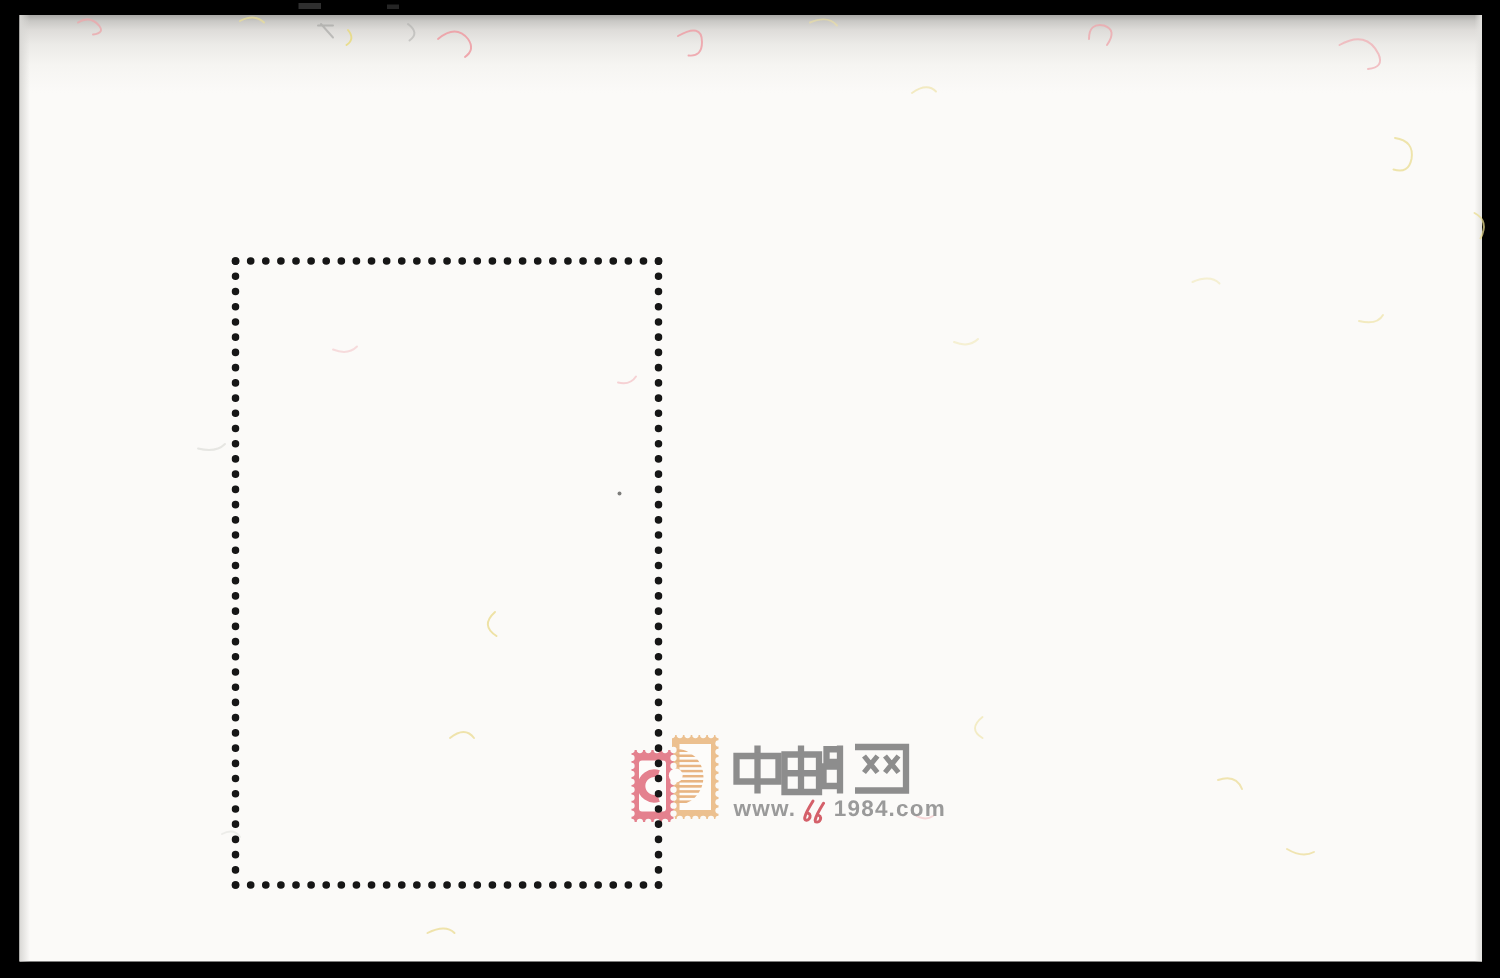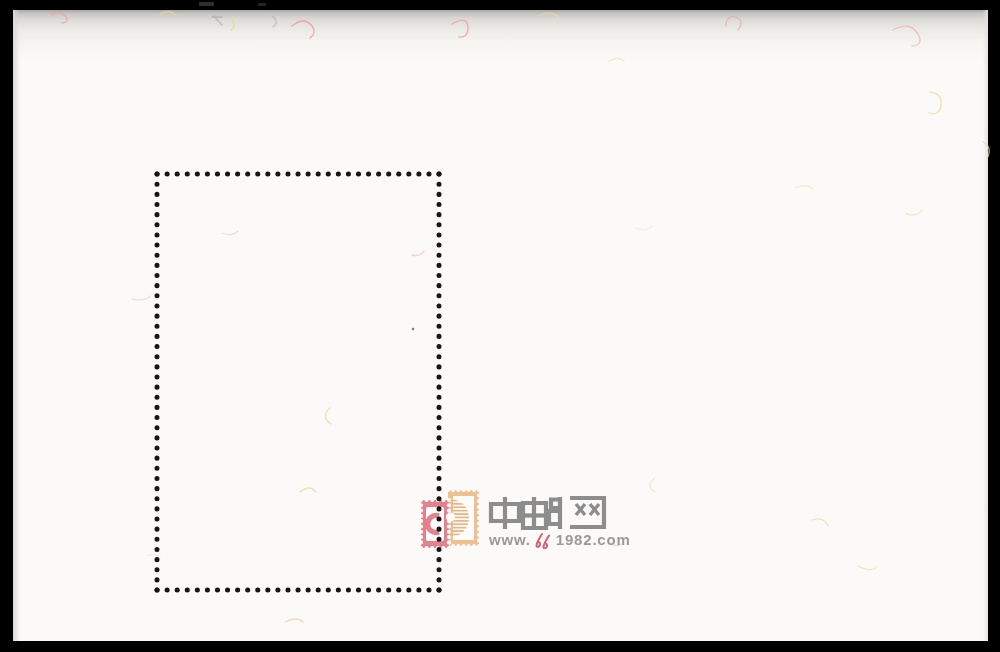--- a/index.html
+++ b/index.html
@@ -187,21 +187,21 @@
       <path class="thin" d="M88,10 L97,21 M97,10 L88,21"></path>
       <path class="thin" d="M102,10 L111,21 M111,10 L102,21"></path>
     </svg>
 
     <div class="wm-url">
       <span>www.</span>
         <svg class="mark" width="19" height="17" viewBox="0 0 19 17">
         <path d="M8,2 C5.5,6 3,10 2.5,13 C2.2,15 4,15.4 5.3,14 C6.5,12.6 6.3,10.6 4.8,10.2"></path>
         <path d="M15,3.5 C12.5,7.5 10,11.5 9.5,14.5 C9.2,16.4 11,16.8 12.3,15.4 C13.5,14 13.3,12 11.8,11.6"></path>
       </svg>
-        <span>1982.com</span>
+        <span>1984.com</span>
     </div>
   </div>
 
   <svg class="overlay perf" width="1000" height="652" viewBox="0 0 1000 652">
     <line x1="157" y1="174" x2="439" y2="174" stroke-dasharray="0.1 9.9714"></line>
     <line x1="157" y1="590" x2="439" y2="590" stroke-dasharray="0.1 9.9714"></line>
     <line x1="157" y1="174" x2="157" y2="590" stroke-dasharray="0.1 10.0463"></line>
     <line x1="439" y1="174" x2="439" y2="590" stroke-dasharray="0.1 10.0463"></line>
   </svg>
 

